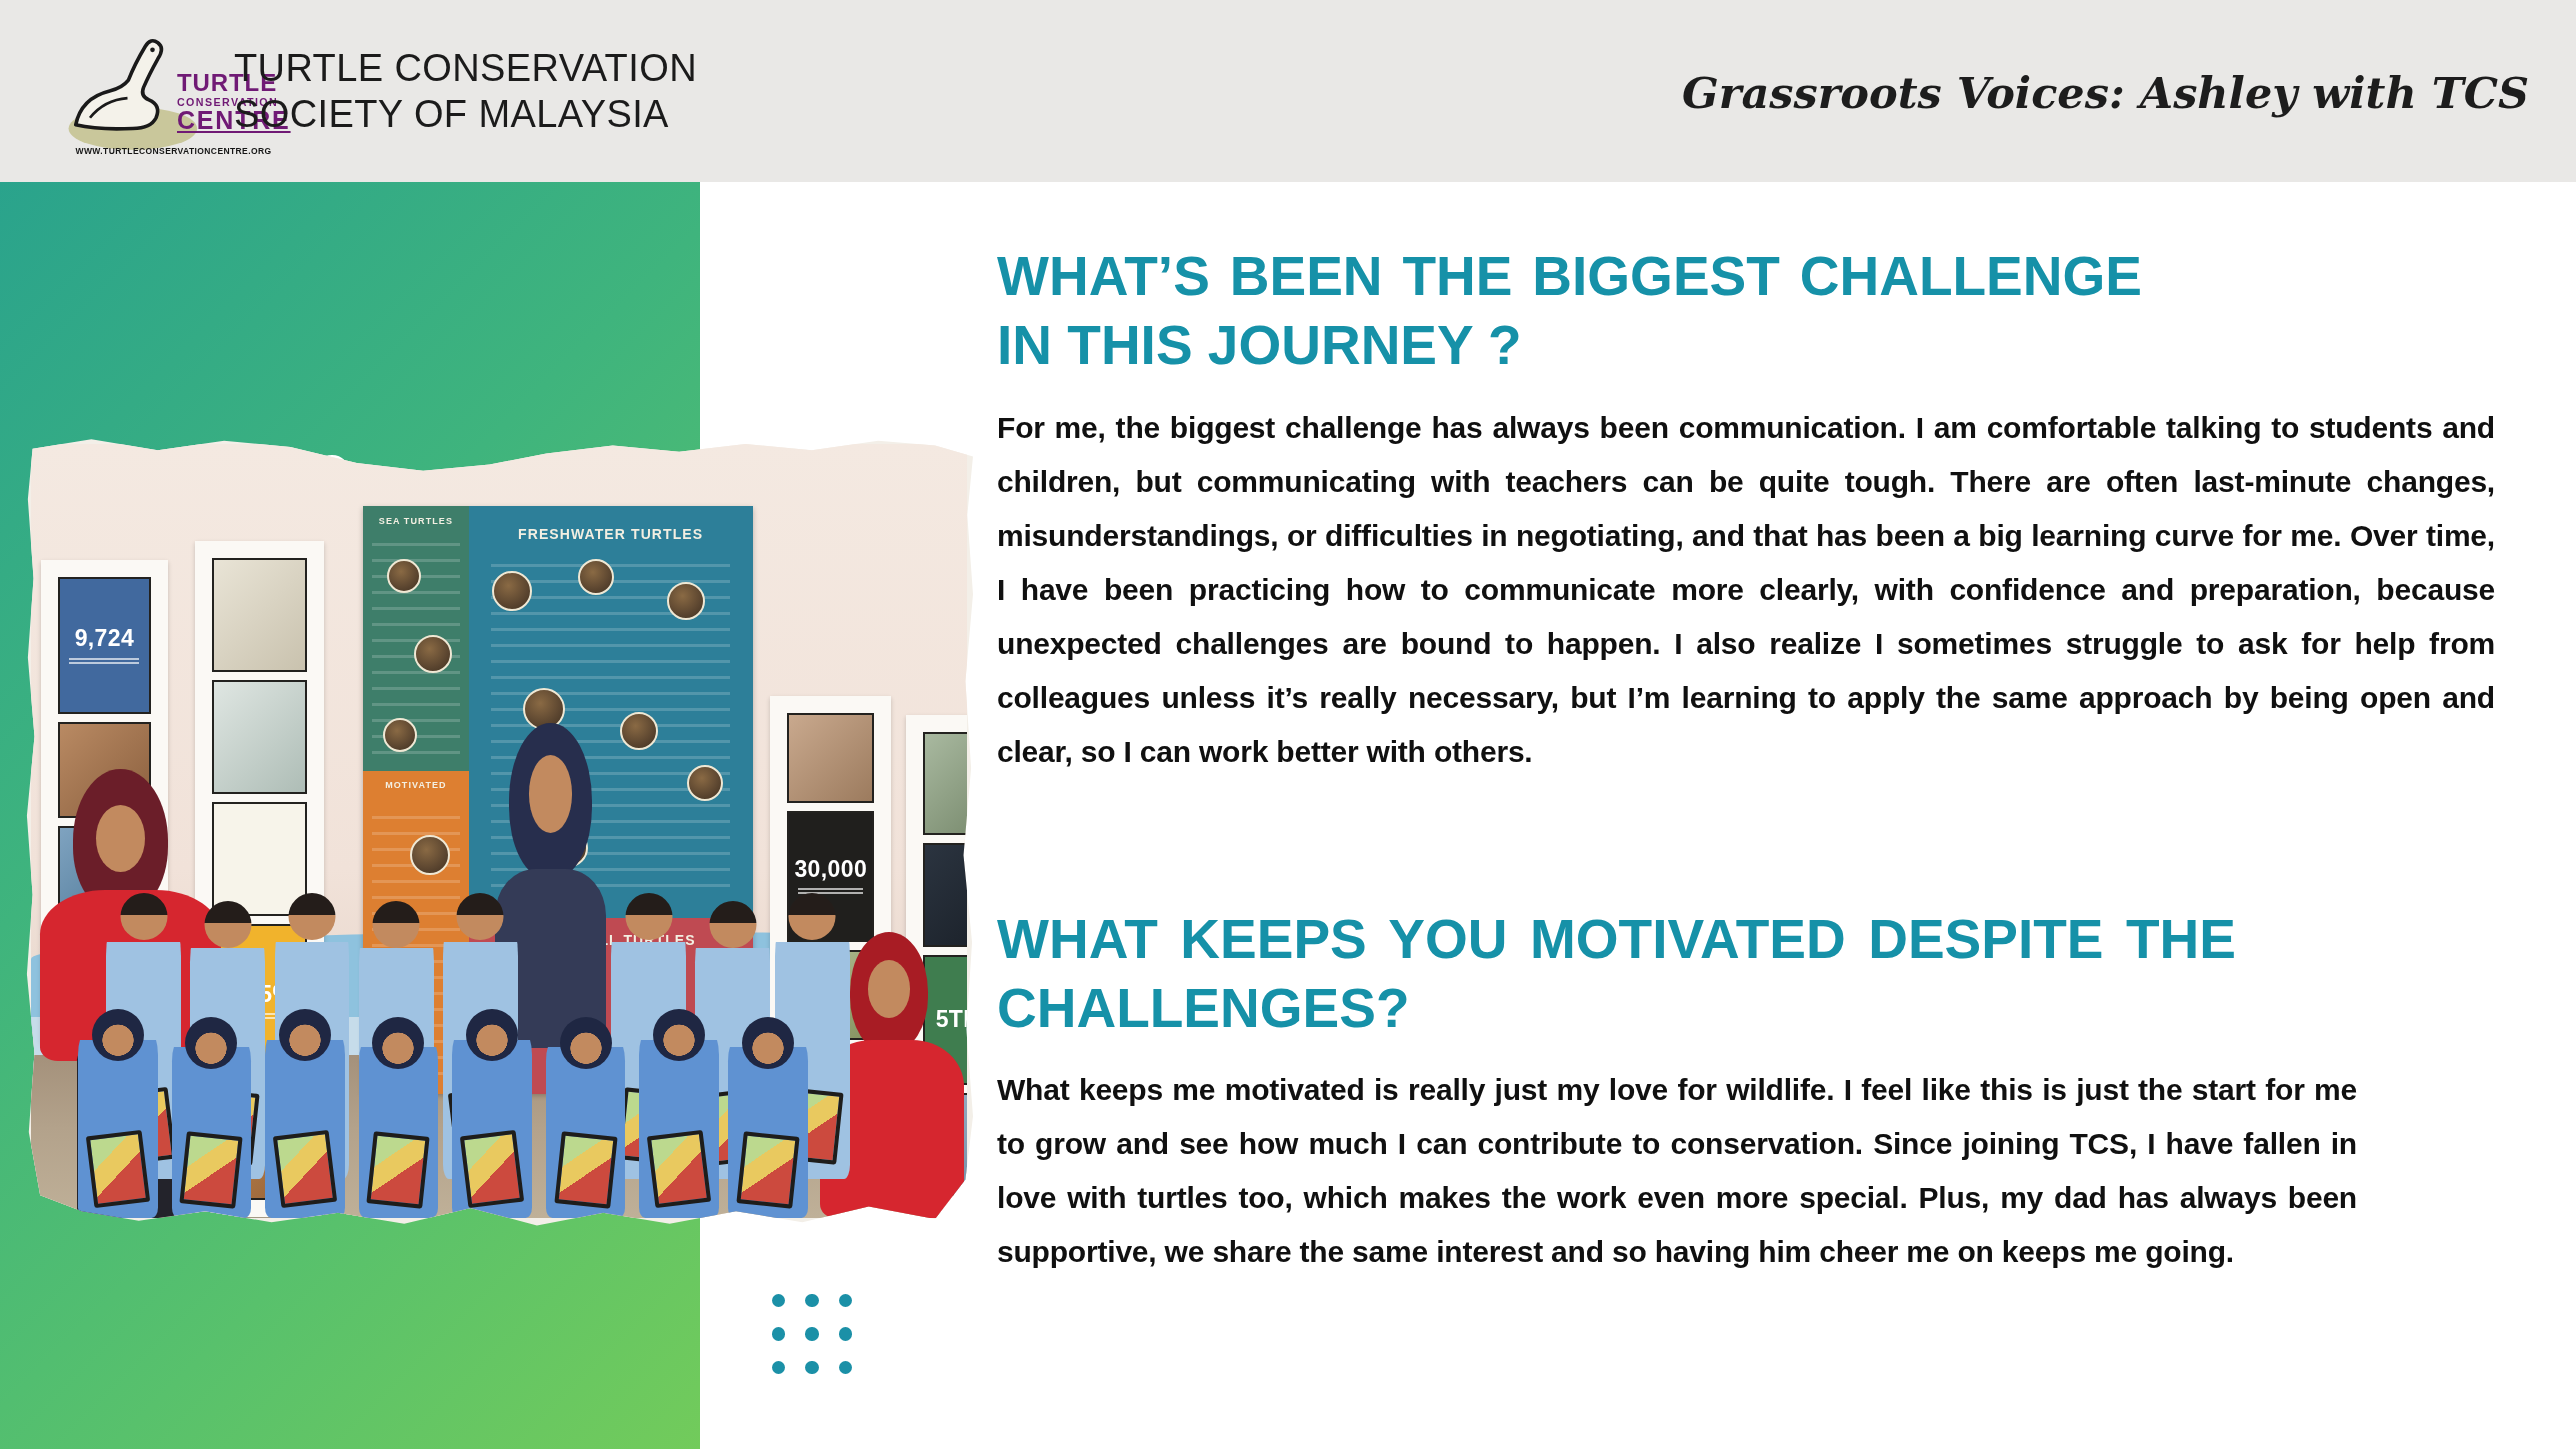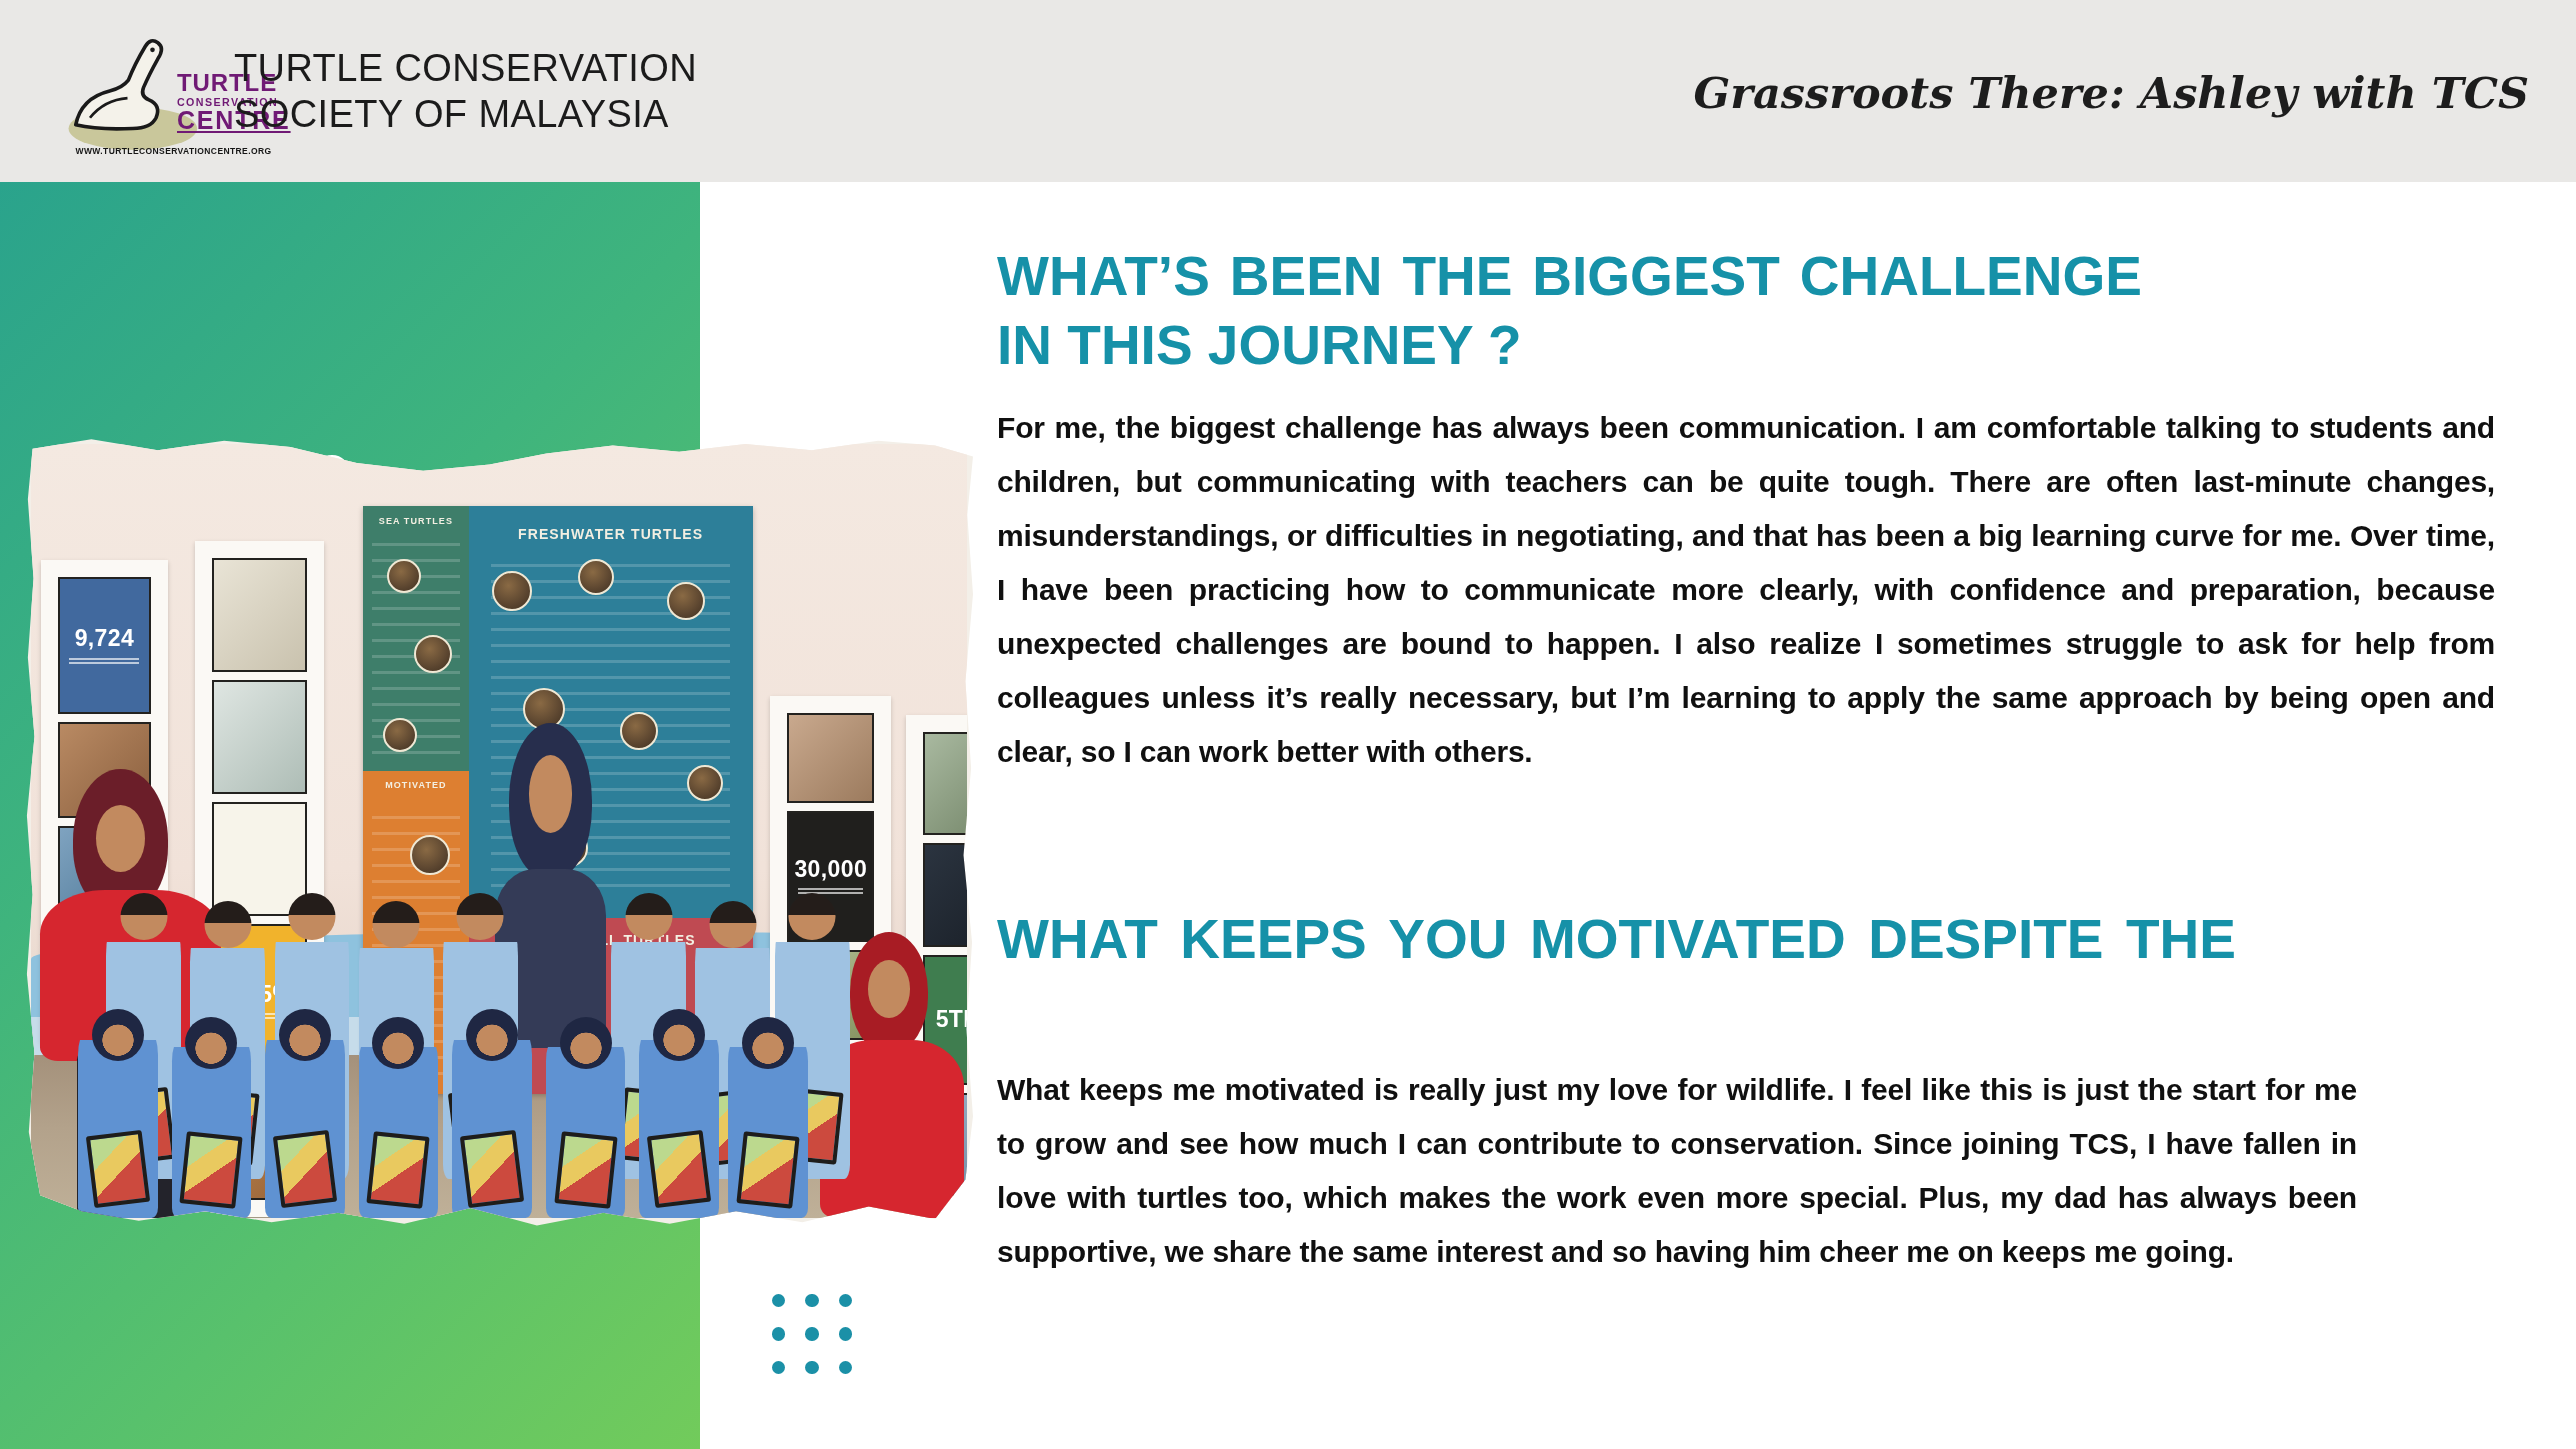--- a/index.html
+++ b/index.html
@@ -109,21 +109,21 @@
         <div class="logo-t3">CENTRE</div>
       </div>
       <div class="logo-url">WWW.TURTLECONSERVATIONCENTRE.ORG</div>
     </div>
 
     <div class="org-name">
       <div>TURTLE CONSERVATION</div>
       <div>SOCIETY OF MALAYSIA</div>
     </div>
 
-    <div class="page-title">Grassroots There: Ashley with TCS</div>
+    <div class="page-title">Grassroots Voices: Ashley with TCS</div>
   </div>
 
   <div class="green-panel">
     <div class="circles">
       <span class="ring" style="left:0"></span>
       <span class="ring" style="left:66px"></span>
       <span class="ring" style="left:127px"></span>
       <span class="ring" style="left:191px"></span>
     </div>
   </div>
@@ -258,19 +258,20 @@
 
     <div class="h" style="top:242px;width:1145px">
       <div class="just">WHAT’S BEEN THE BIGGEST CHALLENGE</div>
       <div>IN THIS JOURNEY ?</div>
     </div>
 
     <div class="body-txt" style="top:401px;width:1498px">For me, the biggest challenge has always been communication. I am comfortable talking to students and children, but communicating with teachers can be quite tough. There are often last-minute changes, misunderstandings, or difficulties in negotiating, and that has been a big learning curve for me. Over time, I have been practicing how to communicate more clearly, with confidence and preparation, because unexpected challenges are bound to happen. I also realize I sometimes struggle to ask for help from colleagues unless it’s really necessary, but I’m learning to apply the same approach by being open and clear, so I can work better with others.</div>
 
     <div class="h" style="top:905px;width:1239px">
       <div class="just">WHAT KEEPS YOU MOTIVATED DESPITE THE</div>
+      <div>CHALLENGES?</div>
     </div>
 
     <div class="body-txt" style="top:1063px;width:1360px">What keeps me motivated is really just my love for wildlife. I feel like this is just the start for me to grow and see how much I can contribute to conservation. Since joining TCS, I have fallen in love with turtles too, which makes the work even more special. Plus, my dad has always been supportive, we share the same interest and so having him cheer me on keeps me going.</div>
   </div>
 
 </div>
 
 
 </body></html>

